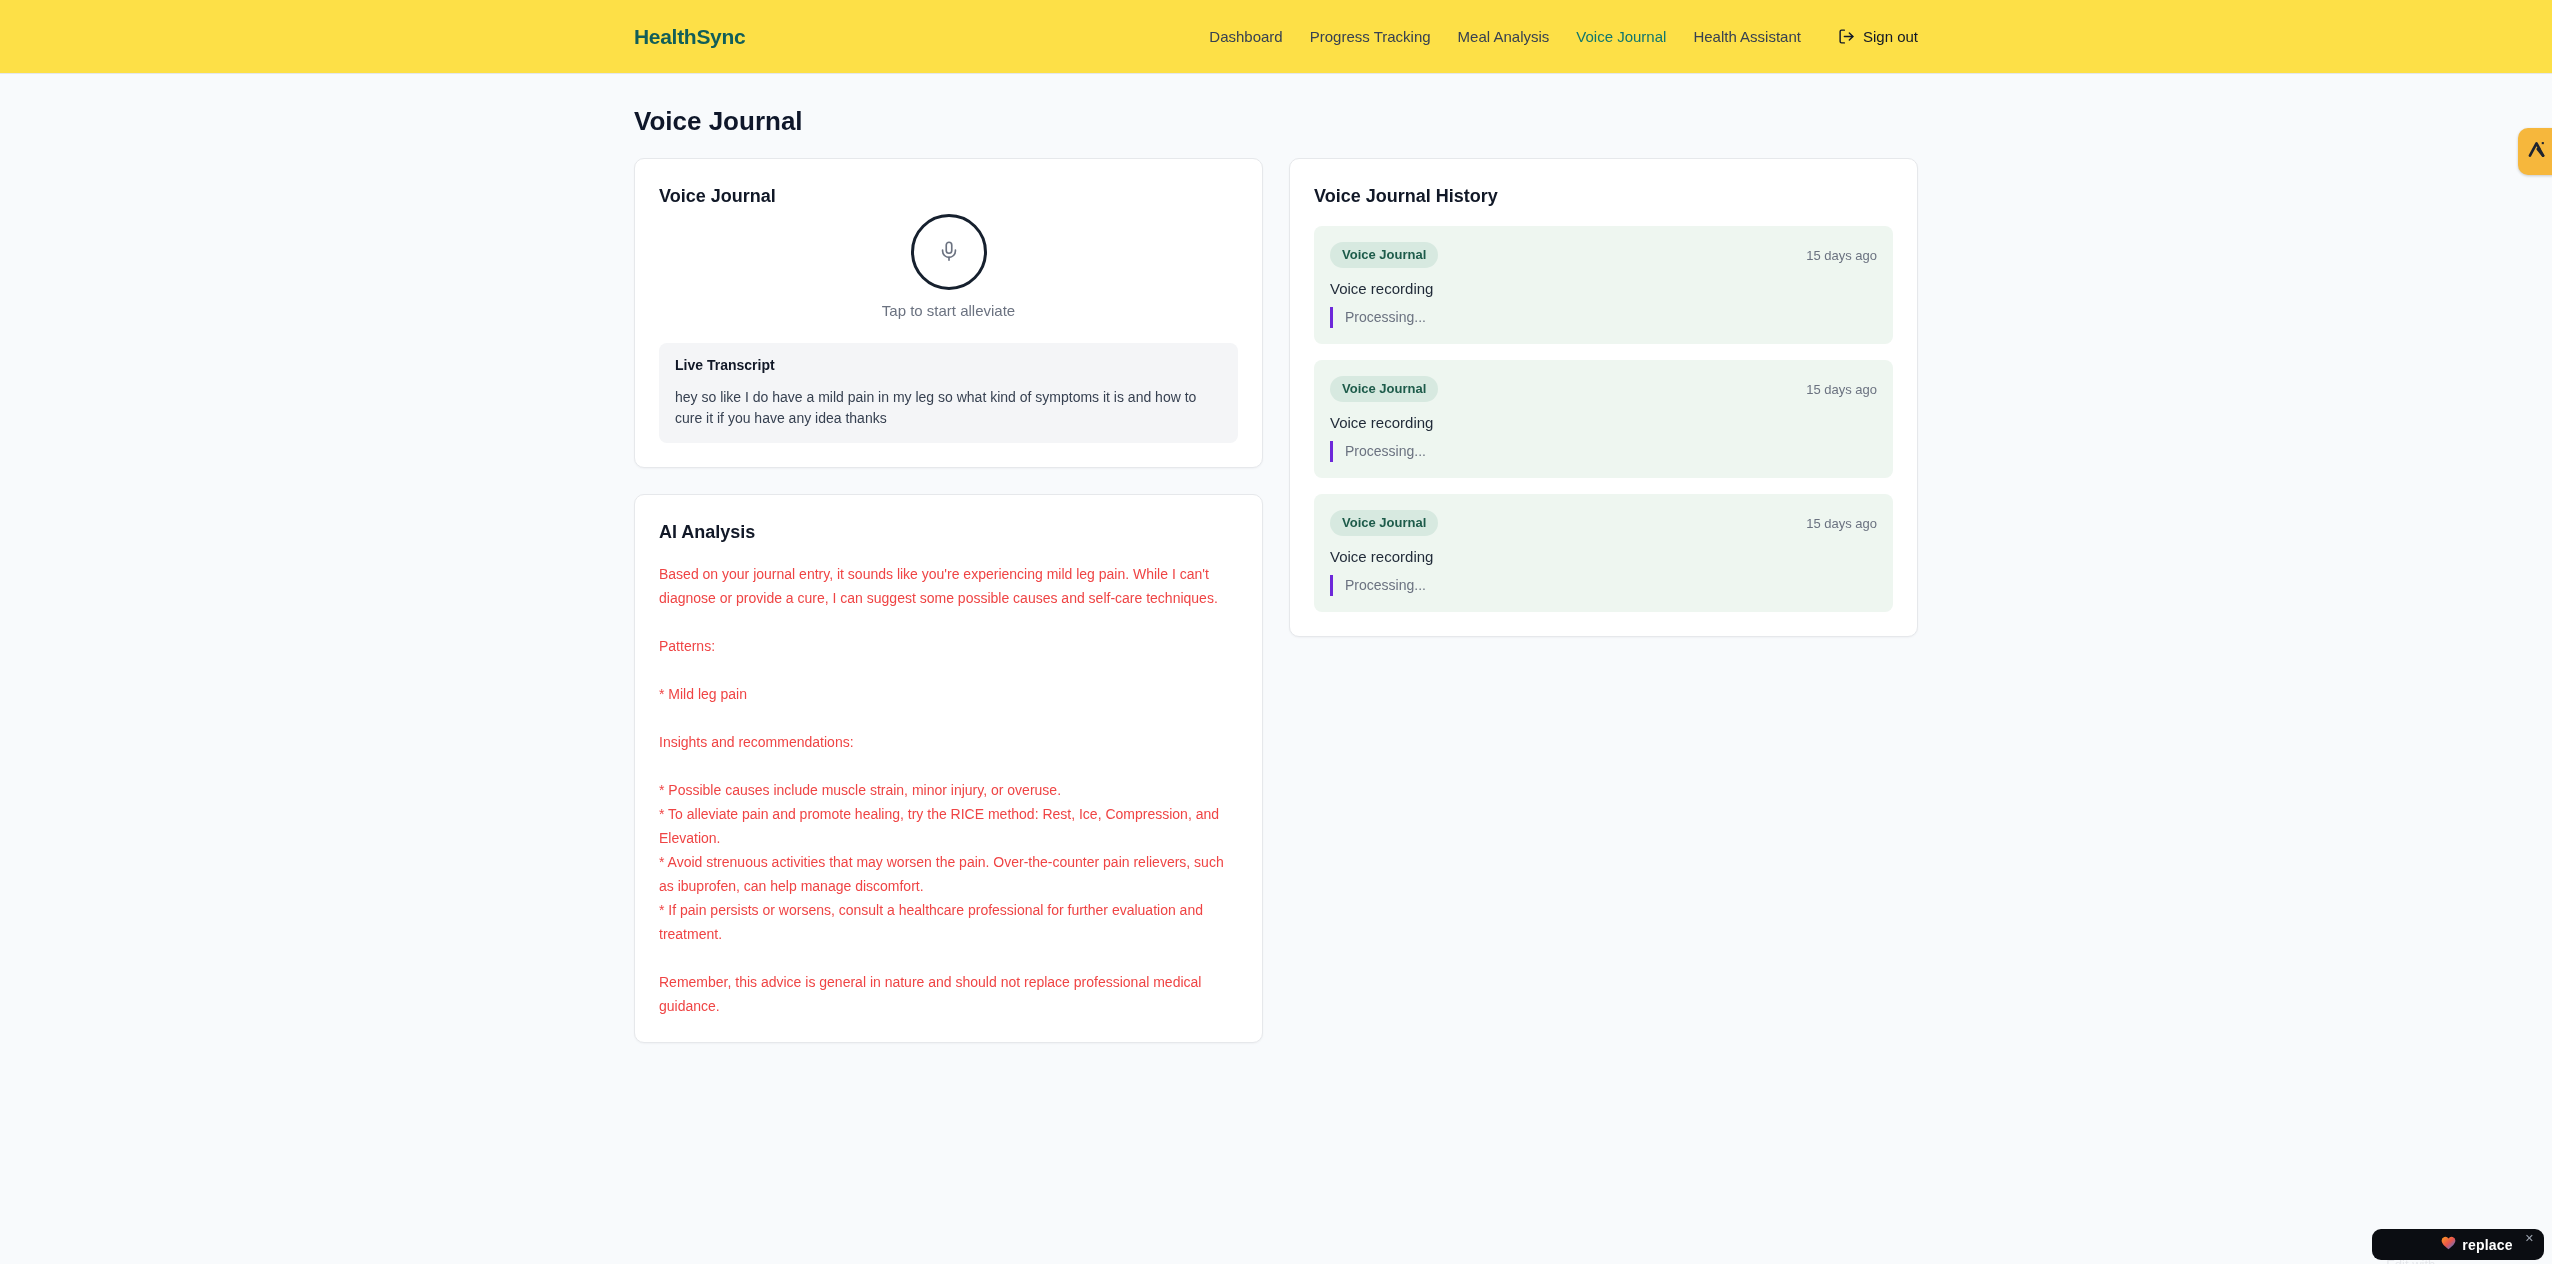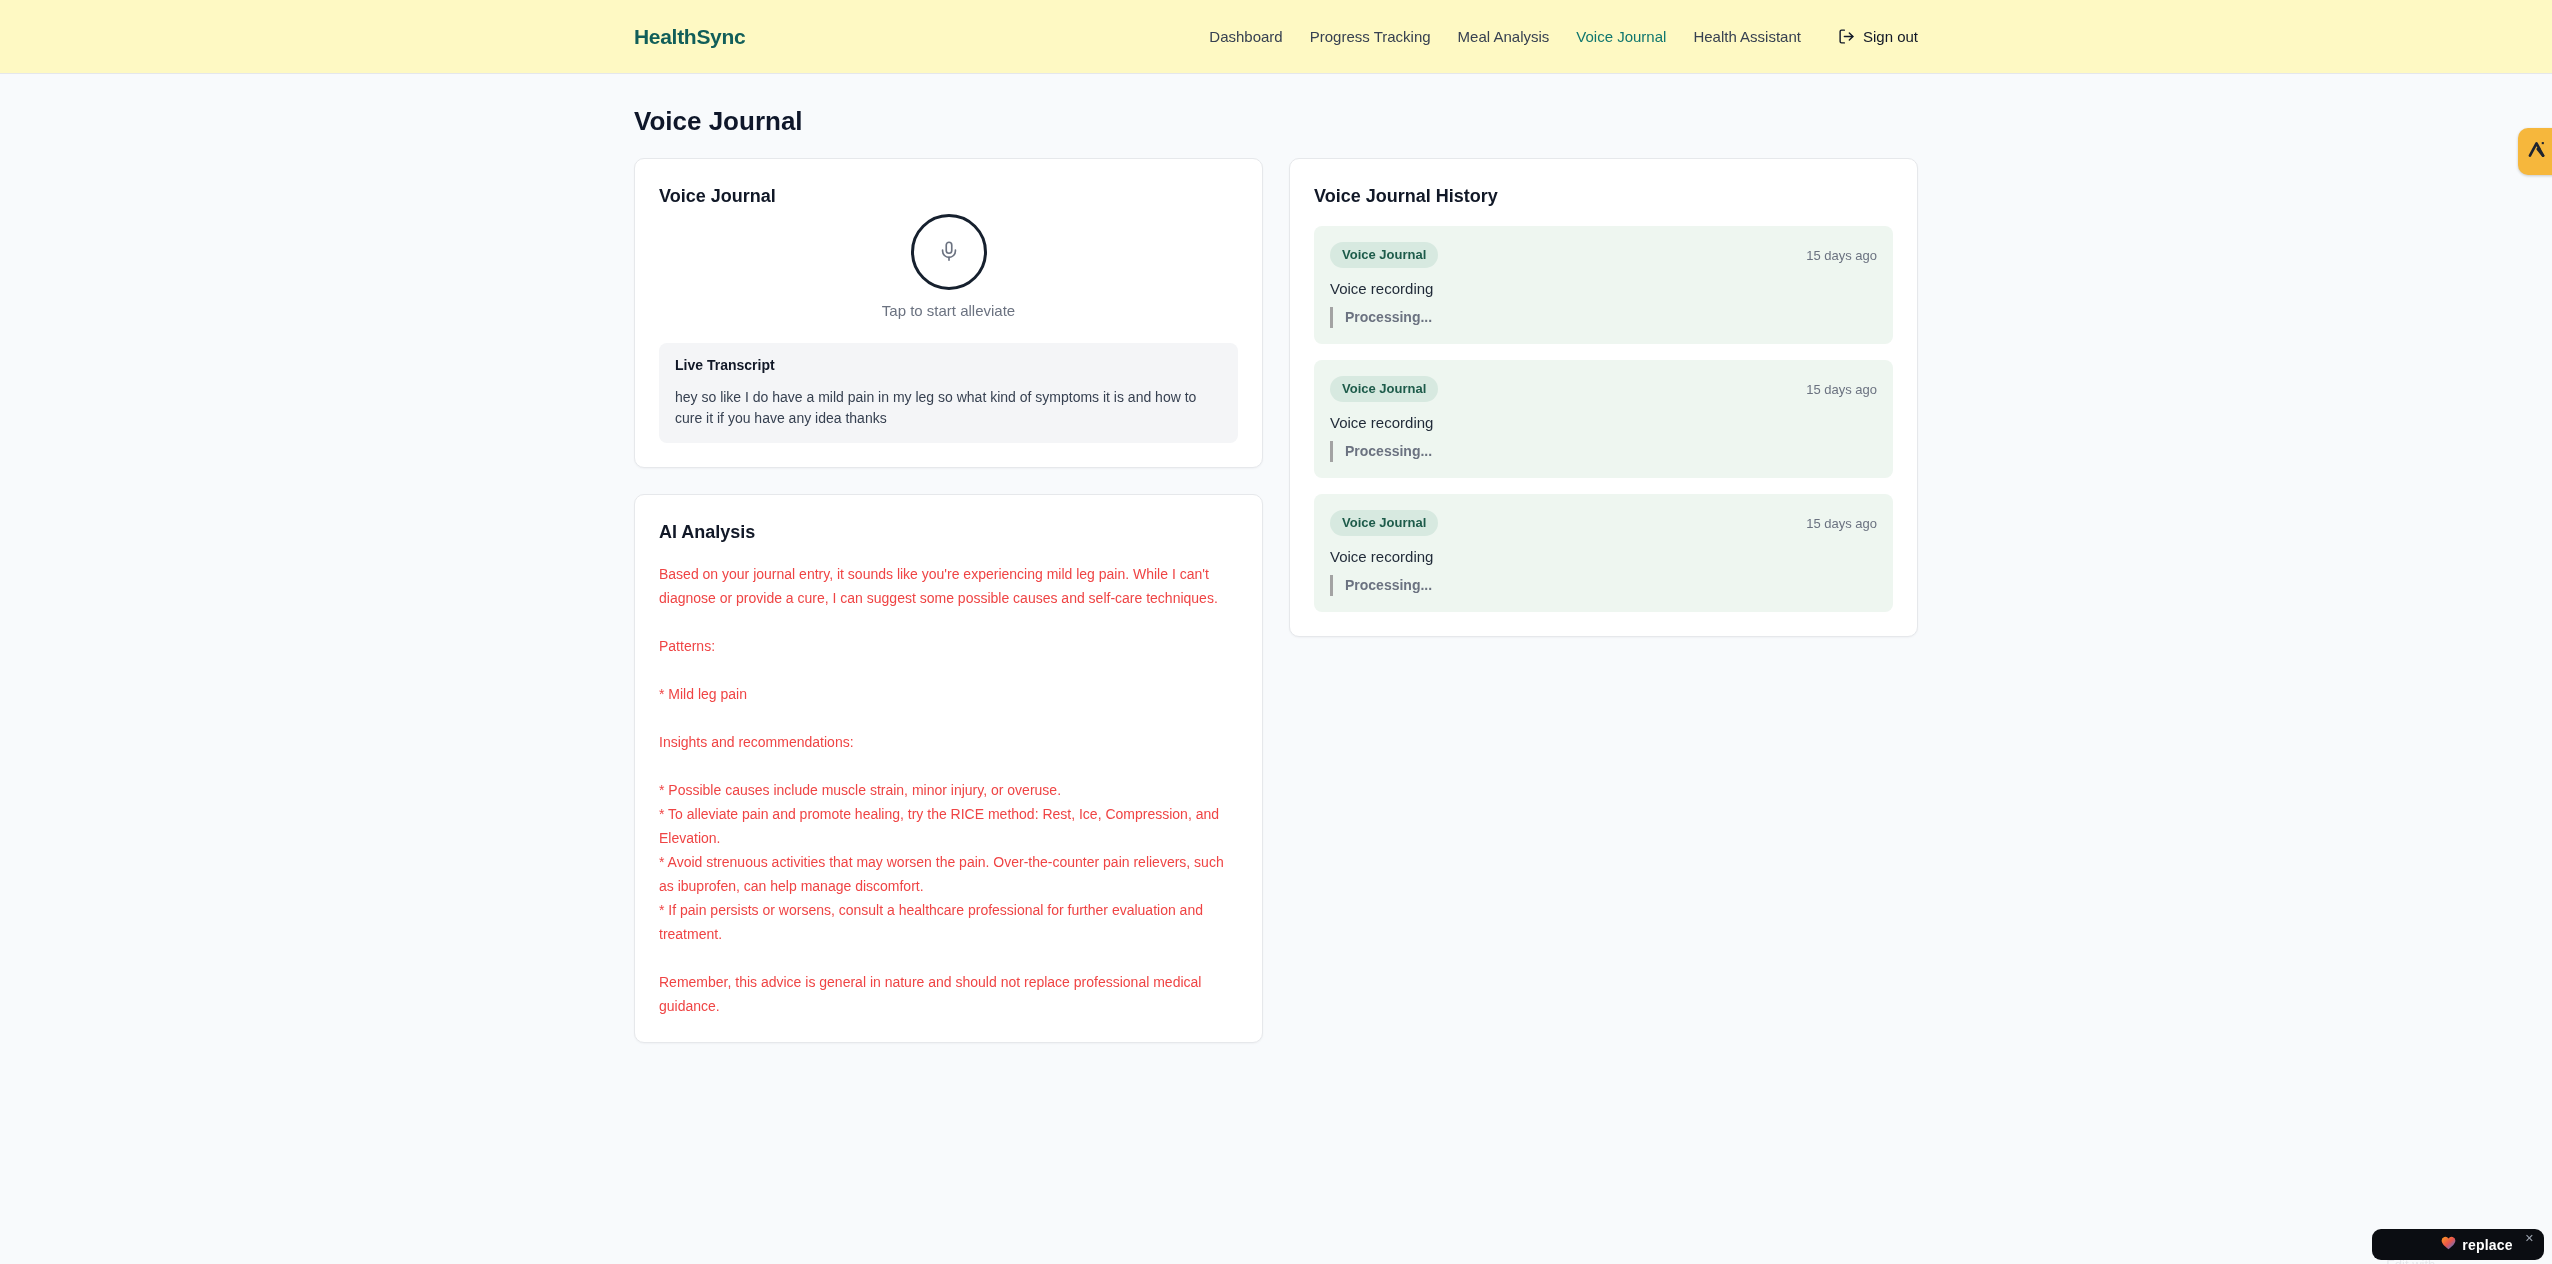--- a/index.html
+++ b/index.html
@@ -1,20 +1,20 @@
 <!DOCTYPE html>
 <html><head>
 <meta charset="utf-8">
 <style>
   * { margin:0; padding:0; box-sizing:border-box; }
   html,body { background:#f8fafc; font-family:"Liberation Sans", sans-serif; color:#111827; }
   body { min-height:1264px; position:relative; overflow-x:hidden; }
 
   
-  .header { background:#fef9c3; border-bottom:1px solid #e5e7eb; height:74px; }
+  .header { background:#fde047; border-bottom:1px solid #e5e7eb; height:74px; }
   .container { max-width:1284px; margin:0 auto; }
   .header .container { height:100%; display:flex; align-items:center; justify-content:space-between; }
   .logo { font-size:21px; font-weight:700; color:#115e59; letter-spacing:-0.3px; cursor:pointer; }
   .nav { display:flex; align-items:center; gap:27px; }
   .nav-item { font-size:15px; font-weight:500; color:#374151; cursor:pointer; }
   .nav-item.active { color:#0f766e; }
   .signout { display:flex; align-items:center; gap:8px; margin-left:10px; cursor:pointer; }
   .signout svg { display:block; }
   .signout-label { font-size:15px; font-weight:500; color:#111827; }
 
@@ -39,22 +39,22 @@
   
   .ai-body { margin-top:16px; font-size:14px; color:#ef4444; line-height:24px; white-space:pre-line; }
 
   
   .history-entry { background:#eef6f0; border-radius:8px; padding:16px; margin-top:16px; }
   .entry-top { display:flex; align-items:center; justify-content:space-between; }
   .entry-badge { background:#d7e9e0; color:#1d5b4a; font-size:13px; font-weight:600;
                  border-radius:999px; padding:5px 12px; line-height:16px; }
   .entry-time { font-size:13px; color:#6b7280; }
   .entry-body { margin-top:12px; font-size:15px; color:#1f2937; }
-  .entry-status { margin-top:10px; border-left:3px solid #a3a3a3; padding-left:12px;
-                  font-size:14px; color:#6b7280; line-height:21px;font-weight:bold; }
+  .entry-status { margin-top:10px; border-left:3px solid #6d28d9; padding-left:12px;
+                  font-size:14px; color:#6b7280; line-height:21px; }
 
   
   .edge-badge { position:absolute; top:128px; right:-13px; width:47px; height:47px;
                 background:#f6b73c; border-radius:10px; display:flex; align-items:center;
                 justify-content:flex-start; padding-left:8px; cursor:pointer; box-shadow:0 1px 3px rgba(0,0,0,0.2); }
 
   
   .lovable-pill { position:absolute; top:1229px; right:8px; height:31px; background:#0b0d12;
                   border-radius:9px; display:flex; align-items:center; padding:0 10px 0 14px;
                   gap:6px; cursor:pointer; }

